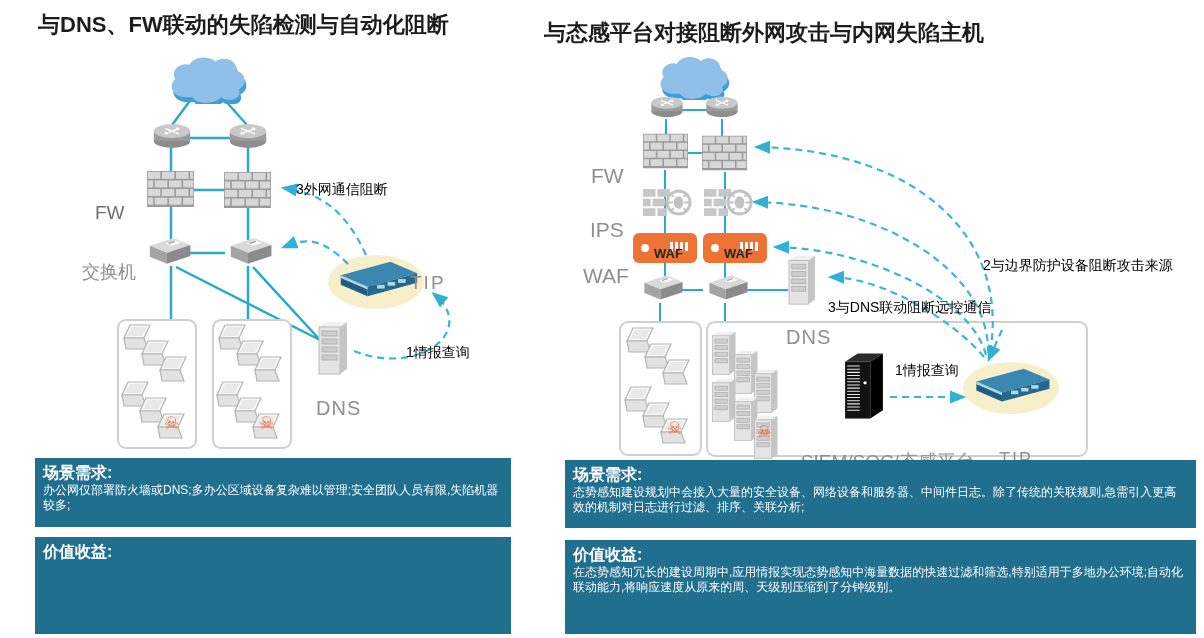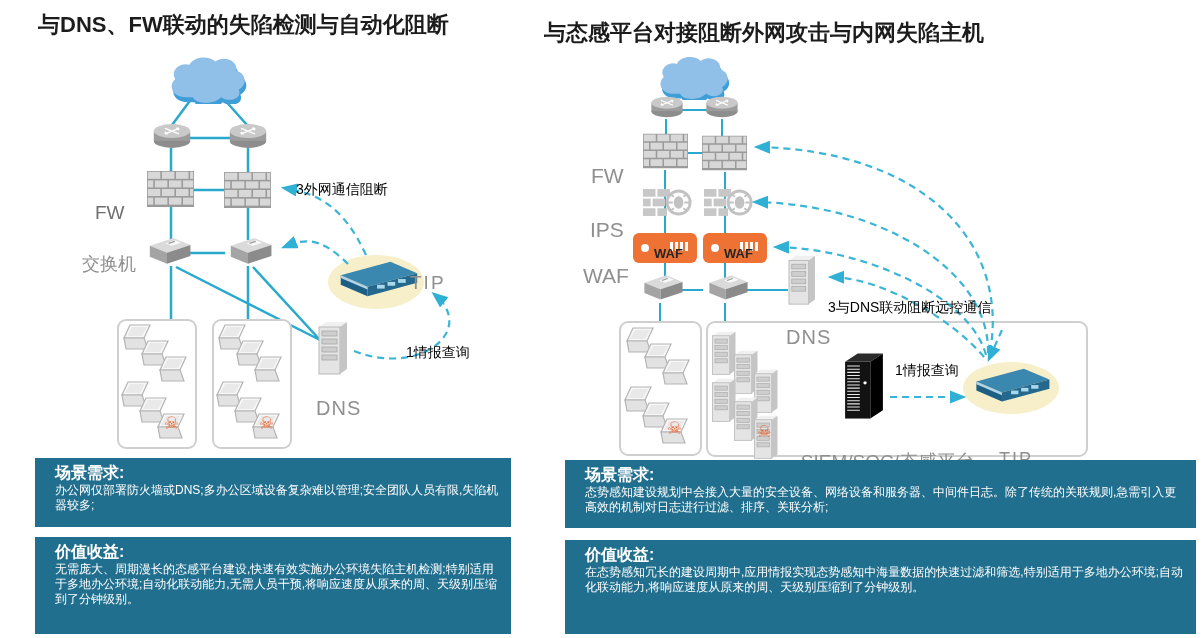--- a/index.html
+++ b/index.html
@@ -2,21 +2,21 @@
 <html><head>
 <meta charset="utf-8">
 <style>
   html,body{margin:0;padding:0;}
   body{font-family:"Liberation Sans","DejaVu Sans",sans-serif;background:#fff;}
   #stage{position:relative;width:1204px;height:638px;background:#fff;overflow:hidden;}
   .abs{position:absolute;}
   .title{font-size:22px;font-weight:bold;color:#1c1c1c;white-space:nowrap;}
   .devlbl{color:#8f8f8f;white-space:nowrap;margin-top:24px;}
   .ann{color:#000000;font-size:14px;white-space:nowrap;}
-  .tealbox{background:#216F8E;color:#fff;padding:5px 10px 6px 20px;box-sizing:border-box;}
+  .tealbox{background:#216F8E;color:#fff;padding:5px 10px 6px 8px;box-sizing:border-box;}
   .tb-head{font-weight:bold;font-size:16px;line-height:1.25;}
   .tb-body{font-size:12px;line-height:1.23;}
   .groupbox{background:#fff;border:2px solid #cfcfcf;border-radius:9px;box-sizing:border-box;}
   .glow{background:#F6EFC9;border-radius:50%;}
   .skull{color:#E8622D;font-weight:bold;line-height:1;}
   .waf-device{width:64px;height:30px;background:#ED7233;border-radius:6px;}
   .waf-dot{position:absolute;left:8px;top:11px;width:8px;height:8px;border-radius:50%;background:#fff;}
   .waf-bars{position:absolute;right:9px;top:4px;}
   .waf-bars i{display:inline-block;width:3px;height:9px;background:#fff;margin-left:2px;}
   .waf-text{position:absolute;left:21px;bottom:2px;font-size:13px;font-weight:bold;color:#262626;}
@@ -147,21 +147,21 @@
       <use href="#fwall"></use>
     </svg>
   <svg class="icon" style="left:142px;top:236px" width="50" height="32">
       <use href="#switch3d"></use>
     </svg>
   <svg class="icon" style="left:223px;top:236px" width="50" height="32">
       <use href="#switch3d"></use>
     </svg>
 
   <div class="abs devlbl" style="left:95px;top:178px;font-size:19px;color:#6f6f6f">FW</div>
-  <div class="abs devlbl" style="left:82px;top:228px;font-size:18px">交换机</div>
+  <div class="abs devlbl" style="left:82px;top:236px;font-size:18px">交换机</div>
 
   <svg class="icon" style="left:120px;top:324px" width="36" height="28">
       <use href="#laptop"></use>
     </svg>
   <svg class="icon" style="left:138px;top:340px" width="36" height="28">
       <use href="#laptop"></use>
     </svg>
   <svg class="icon" style="left:156px;top:356px" width="36" height="28">
       <use href="#laptop"></use>
     </svg>
@@ -326,30 +326,30 @@
       <path d="M988,353 C990,270 880,204 755,202" marker-end="url(#arr)"></path>
       <path d="M986,355 C970,295 862,248 776,247" marker-end="url(#arr)"></path>
       <path d="M984,357 C955,322 885,278 831,277" marker-end="url(#arr)"></path>
       <path d="M1002,330 L989,359" marker-end="url(#arr)"></path>
       <path d="M890,397 L963,397" marker-end="url(#arr)"></path>
     </g>
   </svg>
 
   <div class="abs ann" style="left:296px;top:181px">3外网通信阻断</div>
   <div class="abs ann" style="left:406px;top:344px">1情报查询</div>
+  <div class="abs ann" style="left:983px;top:257px">2与边界防护设备阻断攻击来源</div>
   <div class="abs ann" style="left:828px;top:299px">3与DNS联动阻断远控通信</div>
   <div class="abs ann" style="left:895px;top:362px">1情报查询</div>
 
   <div class="abs tealbox" style="left:35px;top:458px;width:476px;height:69px">
     <div class="tb-head">场景需求:</div>
     <div class="tb-body">办公网仅部署防火墙或DNS;多办公区域设备复杂难以管理;安全团队人员有限,失陷机器较多;</div>
   </div>
   <div class="abs tealbox" style="left:35px;top:537px;width:476px;height:97px">
     <div class="tb-head">价值收益:</div>
-    <div class="tb-body">无需庞大、周期漫长的态感平台建设,快速有效实施办公环境失陷主机检测;特别适用于多地办公环境;自动化联动能力,无需人员干预,将响应速度从原来的周、天级别压缩到了分钟级别。</div>
   </div>
   <div class="abs tealbox" style="left:565px;top:460px;width:631px;height:68px">
     <div class="tb-head">场景需求:</div>
     <div class="tb-body">态势感知建设规划中会接入大量的安全设备、网络设备和服务器、中间件日志。除了传统的关联规则,急需引入更高效的机制对日志进行过滤、排序、关联分析;</div>
   </div>
   <div class="abs tealbox" style="left:565px;top:540px;width:631px;height:94px">
     <div class="tb-head">价值收益:</div>
     <div class="tb-body">在态势感知冗长的建设周期中,应用情报实现态势感知中海量数据的快速过滤和筛选,特别适用于多地办公环境;自动化联动能力,将响应速度从原来的周、天级别压缩到了分钟级别。</div>
   </div>
 

